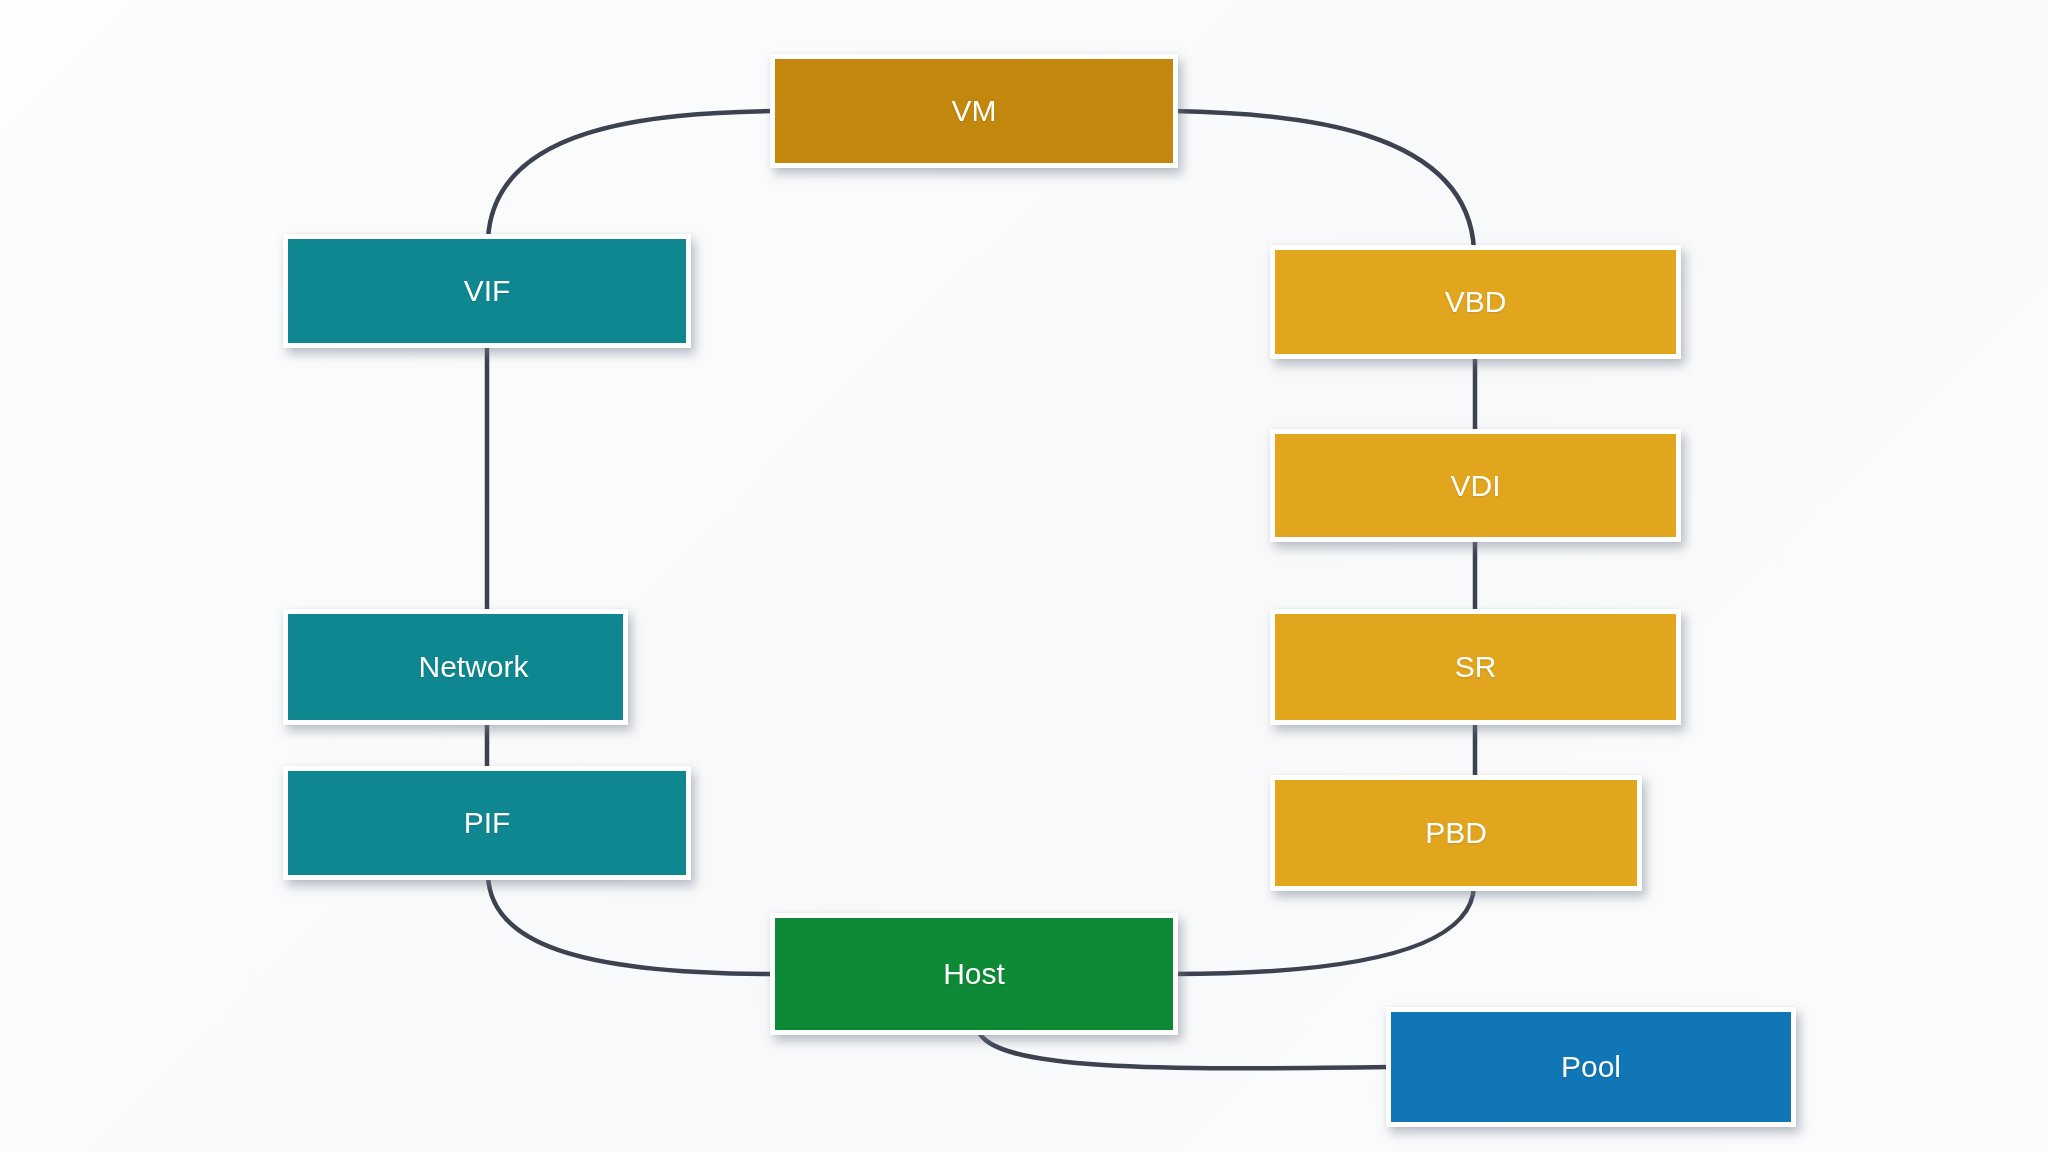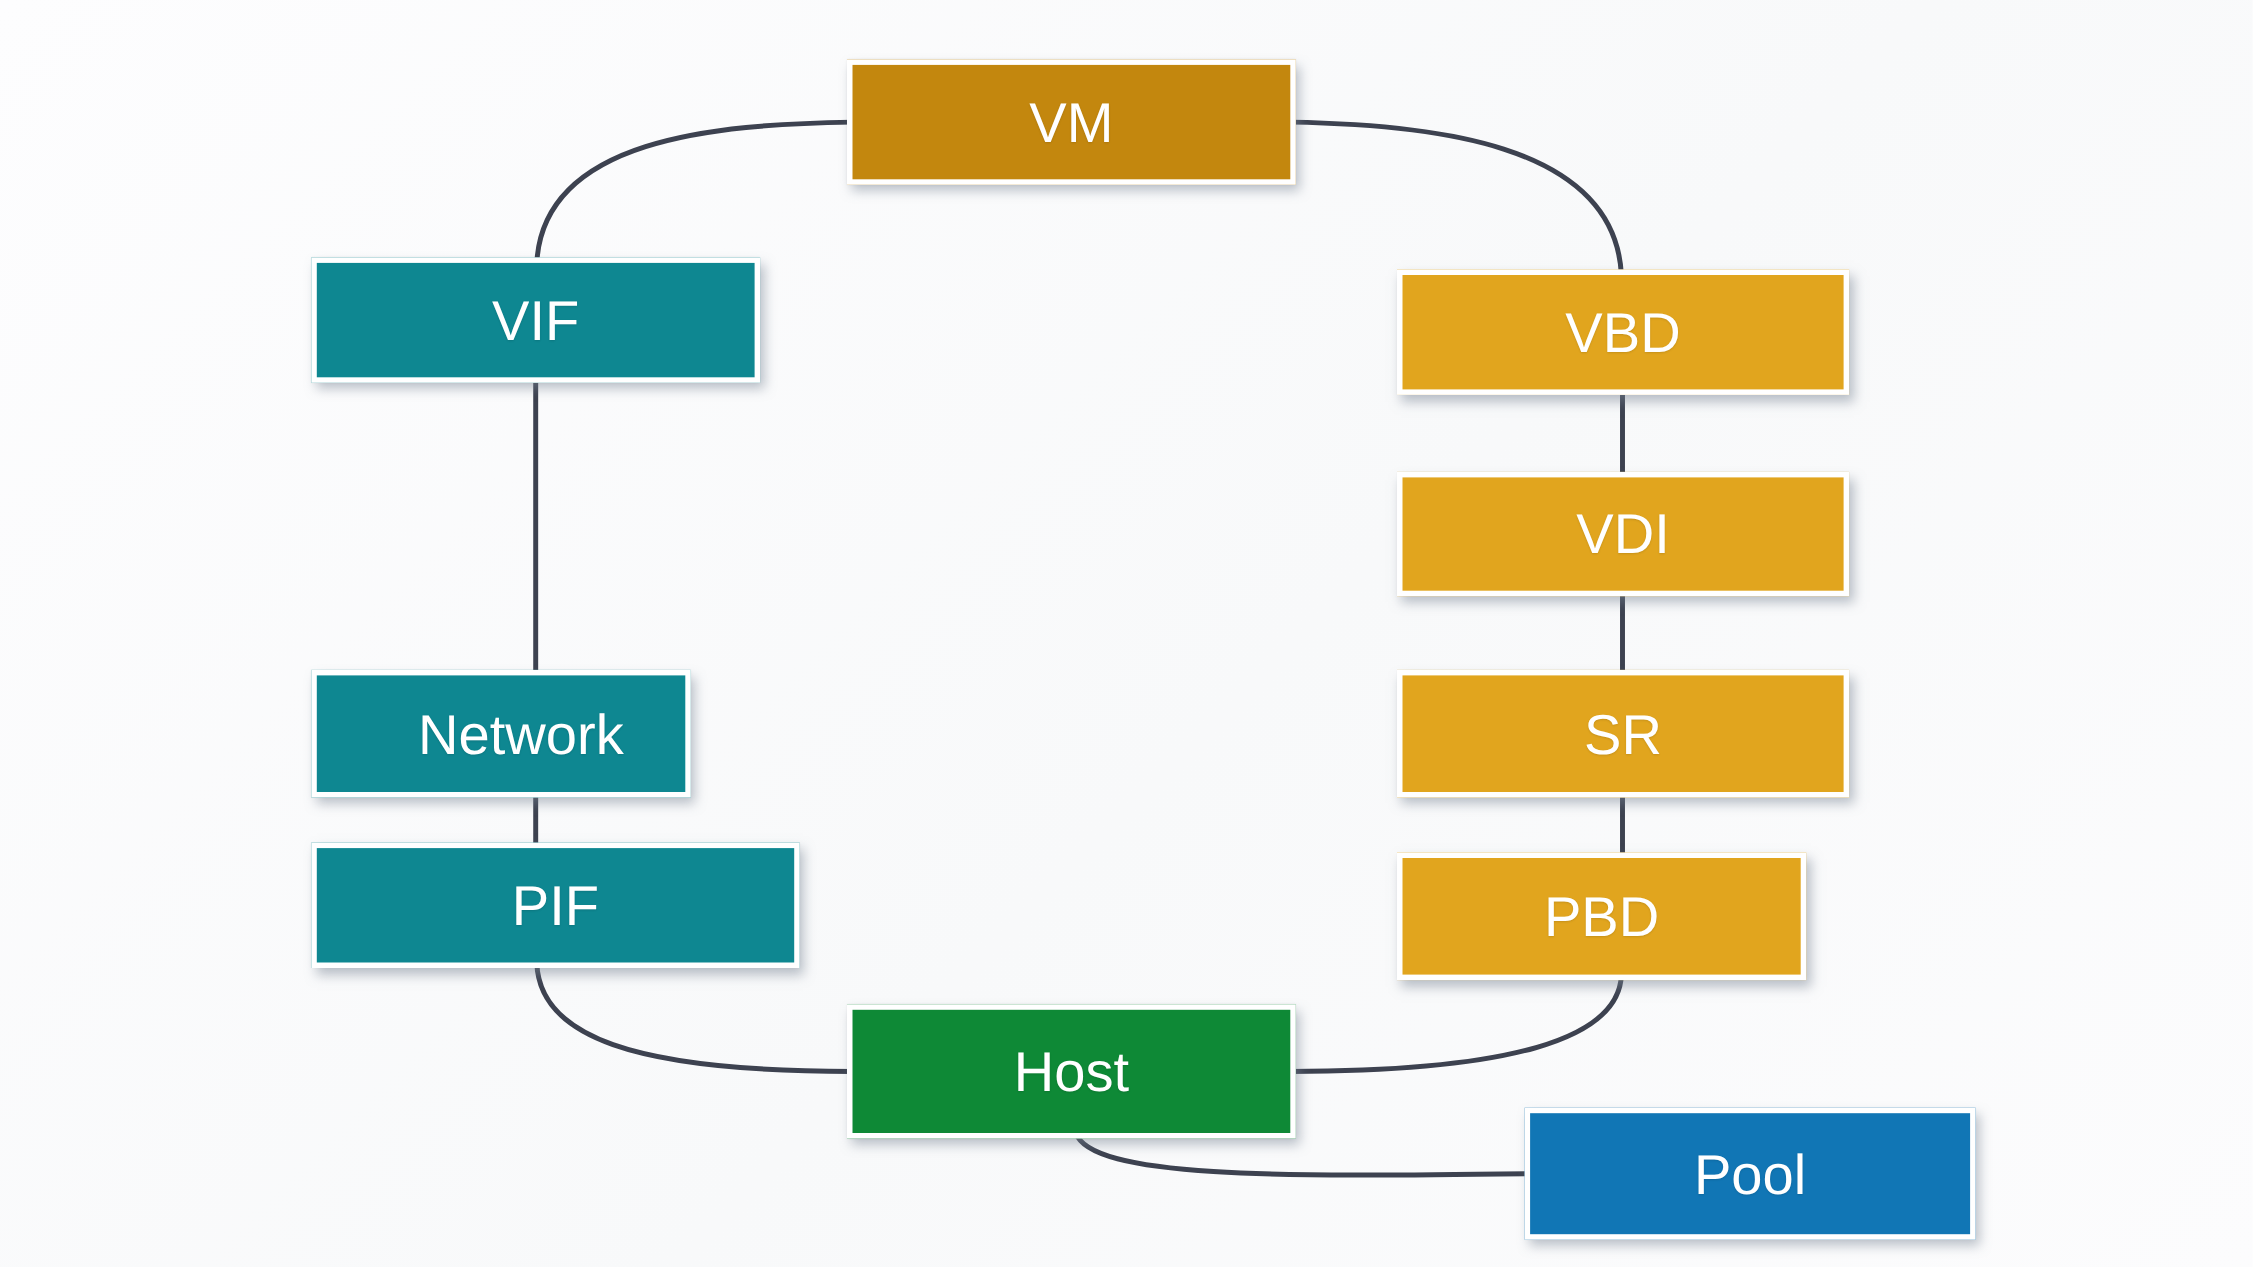--- a/index.html
+++ b/index.html
@@ -32,21 +32,21 @@
     height: 1152px;
   }
   .node {
     position: absolute;
     box-sizing: border-box;
     border: 5px solid #ffffff;
     box-shadow: 4px 6px 10px rgba(120, 132, 148, 0.50), 0 0 2px rgba(0,0,0,0.06);
     display: flex;
     align-items: center;
     justify-content: center;
-    font-size: 51px;
+    font-size: 30px;
     color: #ffffff;
     text-shadow: 0 1px 2px rgba(0,0,0,0.12);
   }
 </style>
 </head>
 <body>
 
 <div class="slide">
   <svg class="edges" viewBox="0 0 2048 1152" xmlns="http://www.w3.org/2000/svg">
       <path d="M 775 111 C 650 113 494 126 488 239" fill="none" stroke="#3D4250" stroke-width="4.5" stroke-linecap="round"></path>
@@ -72,21 +72,21 @@
       </div>
       <div class="node" style="left: 1270px; top: 429px; width: 411px; height: 113px; background: rgb(225, 165, 30); border-color: rgb(255, 255, 255); color: rgb(255, 255, 255);">
         <span>VDI</span>
       </div>
       <div class="node" style="left: 283px; top: 609px; width: 345px; height: 116px; background: rgb(14, 135, 145); border-color: rgb(255, 255, 255); color: rgb(255, 255, 255); padding-left: 36px;">
         <span>Network</span>
       </div>
       <div class="node" style="left: 1270px; top: 609px; width: 411px; height: 116px; background: rgb(225, 165, 30); border-color: rgb(255, 255, 255); color: rgb(255, 255, 255);">
         <span>SR</span>
       </div>
-      <div class="node" style="left: 283px; top: 766px; width: 444px; height: 114px; background: rgb(14, 135, 145); border-color: rgb(255, 255, 255); color: rgb(255, 255, 255);">
+      <div class="node" style="left: 283px; top: 766px; width: 408px; height: 114px; background: rgb(14, 135, 145); border-color: rgb(255, 255, 255); color: rgb(255, 255, 255);">
         <span>PIF</span>
       </div>
       <div class="node" style="left: 1270px; top: 775px; width: 372px; height: 116px; background: rgb(225, 165, 30); border-color: rgb(255, 255, 255); color: rgb(255, 255, 255);">
         <span>PBD</span>
       </div>
       <div class="node" style="left: 770px; top: 913px; width: 408px; height: 122px; background: rgb(14, 137, 54); border-color: rgb(255, 255, 255); color: rgb(255, 255, 255);">
         <span>Host</span>
       </div>
       <div class="node" style="left: 1386px; top: 1007px; width: 410px; height: 120px; background: rgb(17, 118, 181); border-color: rgb(255, 255, 255); color: rgb(255, 255, 255);">
         <span>Pool</span>

